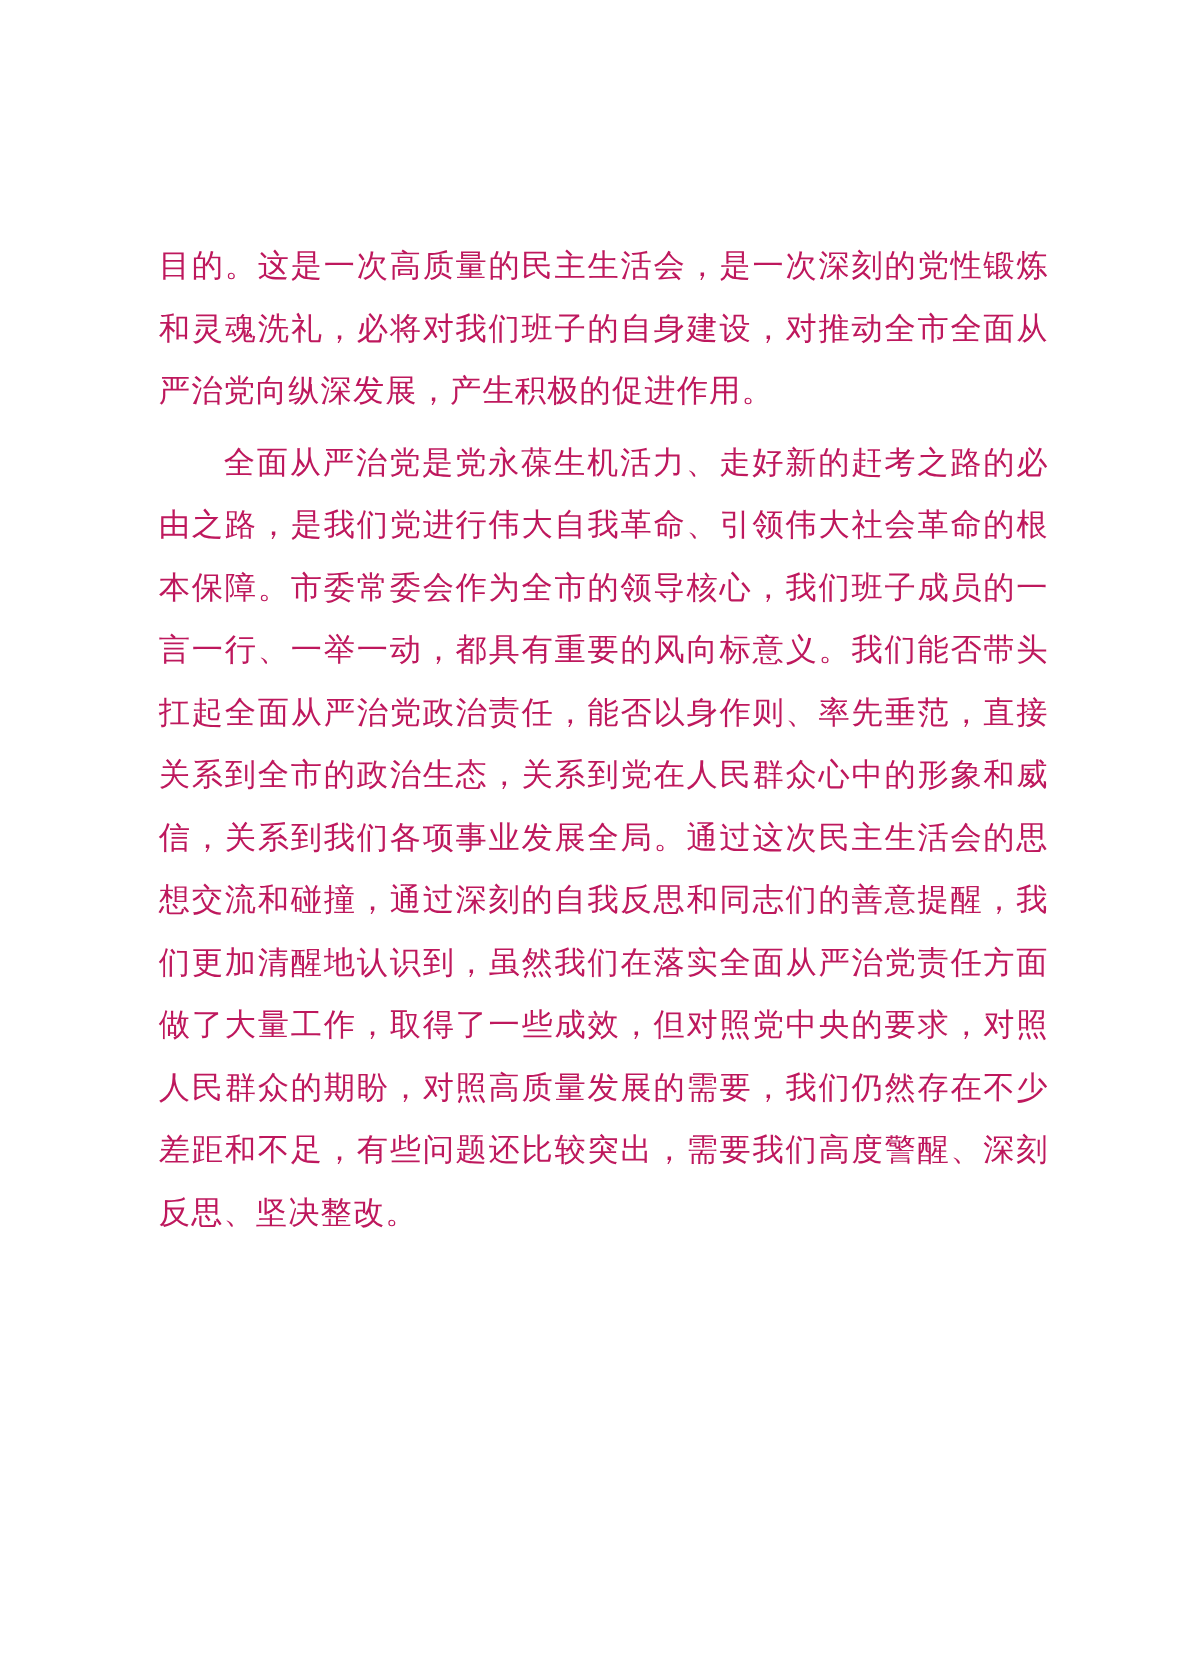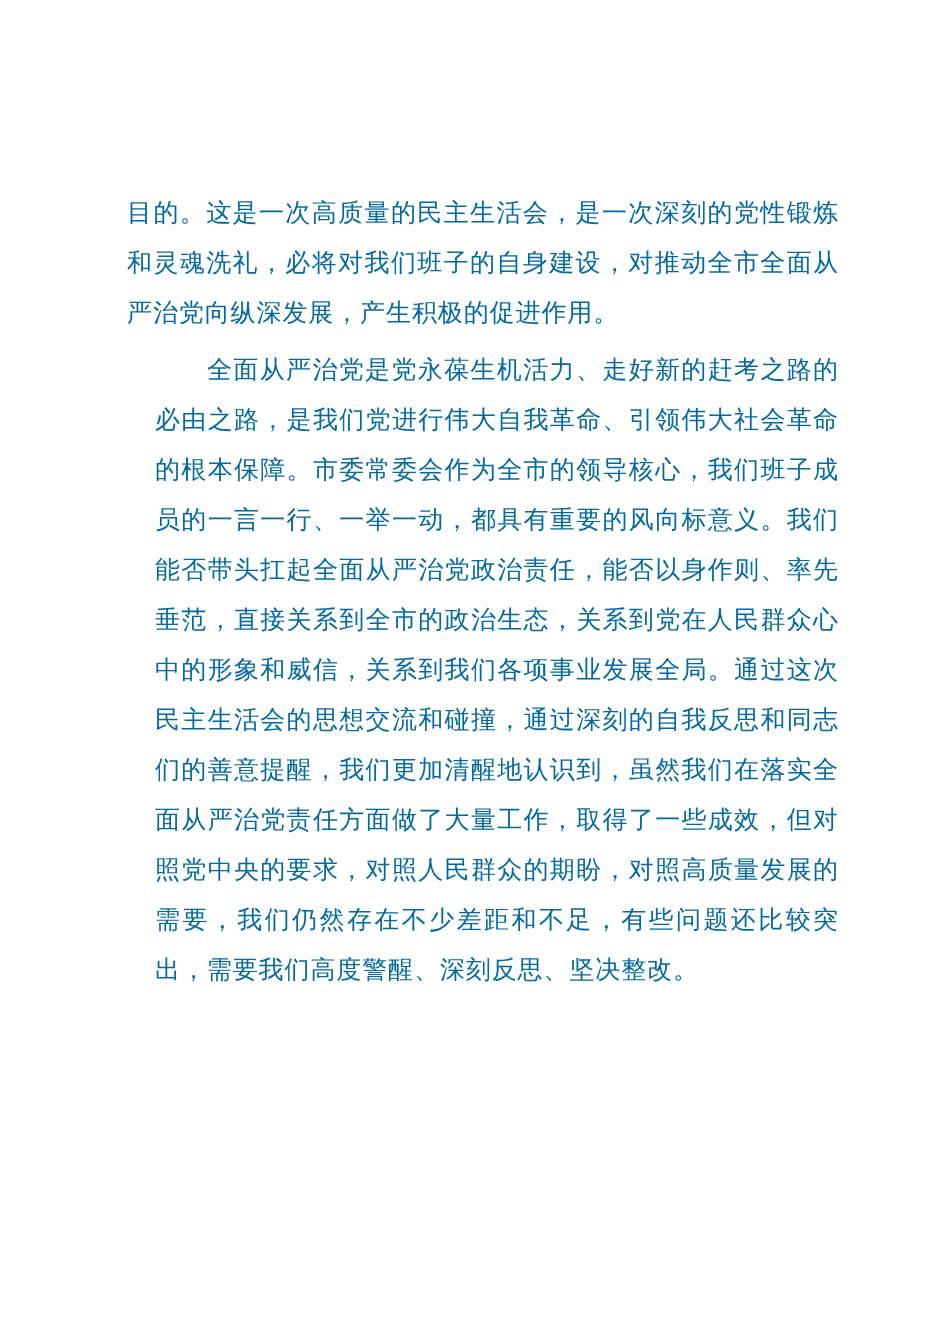--- a/index.html
+++ b/index.html
@@ -11,36 +11,35 @@
       width: 950px;
       height: 1344px;
       position: relative;
       overflow: hidden;
     }
     .page {
       position: absolute;
       left: 127px;
       top: 188px;
       width: 712px;
-      color: #0369a1;
+      color: #be185d;
       font-family: "DejaVu Sans", "Liberation Sans", sans-serif;
       font-size: 25px;
       line-height: 50px;
       letter-spacing: 0.9px;
     }
     .para {
       margin: 0 0 7px 0;
       padding: 0;
       text-align: justify;
       text-justify: inter-character;
       word-break: break-all;
     }
     .para.indent {
       text-indent: 52px;
-      margin-left: 28px;
     }
   </style>
 </head>
 <body>
 
 <div class="page">
   <p class="para">目的。这是一次高质量的民主生活会，是一次深刻的党性锻炼和灵魂洗礼，必将对我们班子的自身建设，对推动全市全面从严治党向纵深发展，产生积极的促进作用。</p>
   <p class="para indent">全面从严治党是党永葆生机活力、走好新的赶考之路的必由之路，是我们党进行伟大自我革命、引领伟大社会革命的根本保障。市委常委会作为全市的领导核心，我们班子成员的一言一行、一举一动，都具有重要的风向标意义。我们能否带头扛起全面从严治党政治责任，能否以身作则、率先垂范，直接关系到全市的政治生态，关系到党在人民群众心中的形象和威信，关系到我们各项事业发展全局。通过这次民主生活会的思想交流和碰撞，通过深刻的自我反思和同志们的善意提醒，我们更加清醒地认识到，虽然我们在落实全面从严治党责任方面做了大量工作，取得了一些成效，但对照党中央的要求，对照人民群众的期盼，对照高质量发展的需要，我们仍然存在不少差距和不足，有些问题还比较突出，需要我们高度警醒、深刻反思、坚决整改。</p>
 </div>
 

